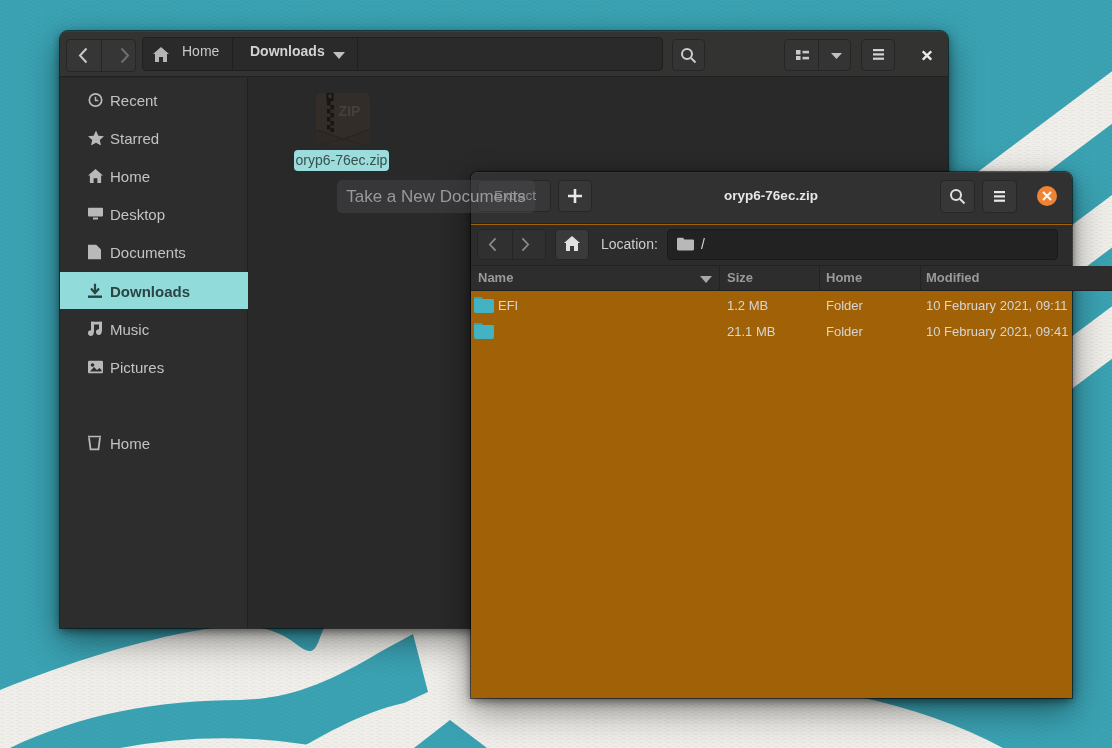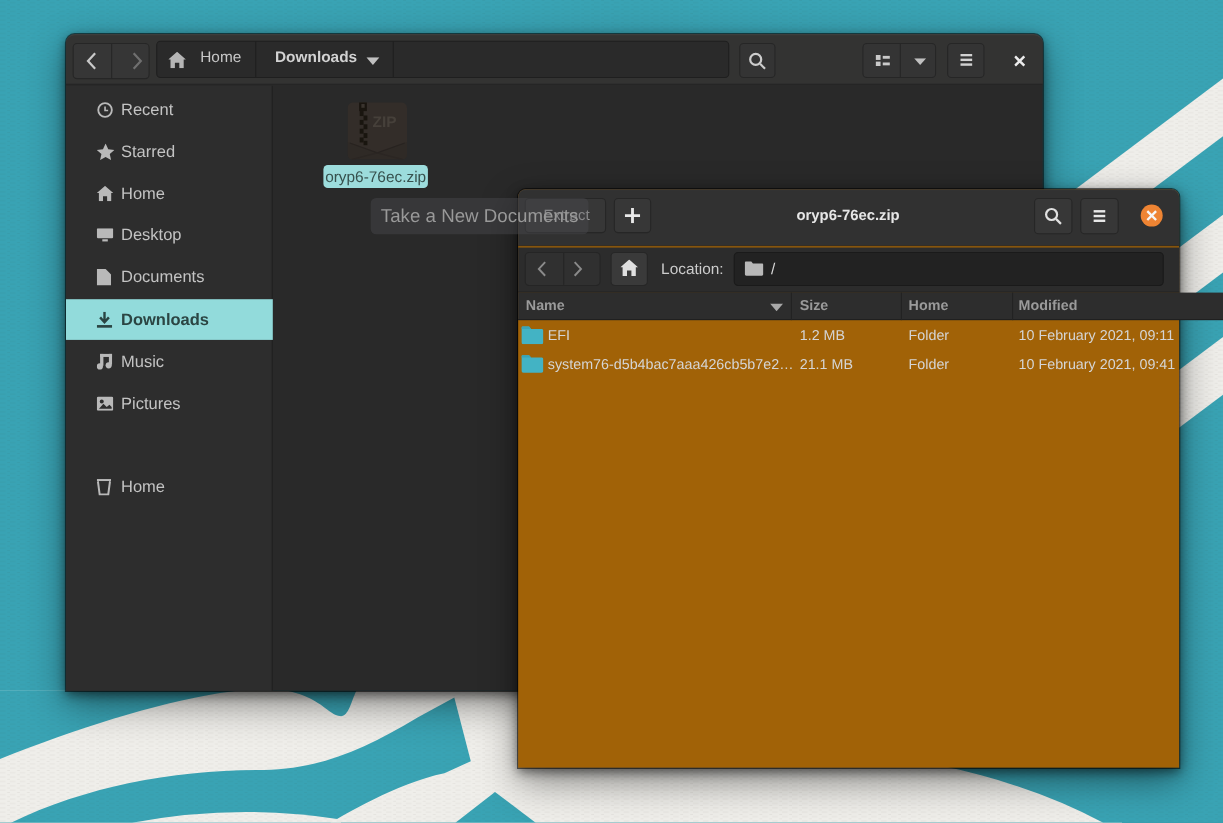--- a/index.html
+++ b/index.html
@@ -305,20 +305,19 @@
     <div style="left:27px">EFI</div>
     <div style="left:256px">1.2 MB</div>
     <div style="left:355px">Folder</div>
     <div style="left:455px">10 February 2021, 09:11</div>
   </div>
   <div class="trow" style="top:146px">
     <svg style="position:absolute;left:3px;top:4px" width="20" height="17" viewBox="0 0 19 16">
         <path d="M0 2 Q0 0.8 1.2 0.8 L6.6 0.8 L8.4 2.8 L17.6 2.8 Q19 2.8 19 4.2 L19 14.2 Q19 16 17.2 16 L1.8 16 Q0 16 0 14.2 Z" fill="#43b3c4"></path>
         <path d="M0 2 Q0 0.8 1.2 0.8 L6.6 0.8 L8.4 2.8 L0 2.8 Z" fill="#3aa4b6"></path>
       </svg>
-    <div style="left:27px">system76-d5b4bac7aaa426cb5b7e2…</div>
     <div style="left:256px">21.1 MB</div>
     <div style="left:355px">Folder</div>
     <div style="left:455px">10 February 2021, 09:41</div>
   </div>
 </div>
 
 <div id="tooltip" class="abs">Take a New Documents</div>
 
 </body></html>

